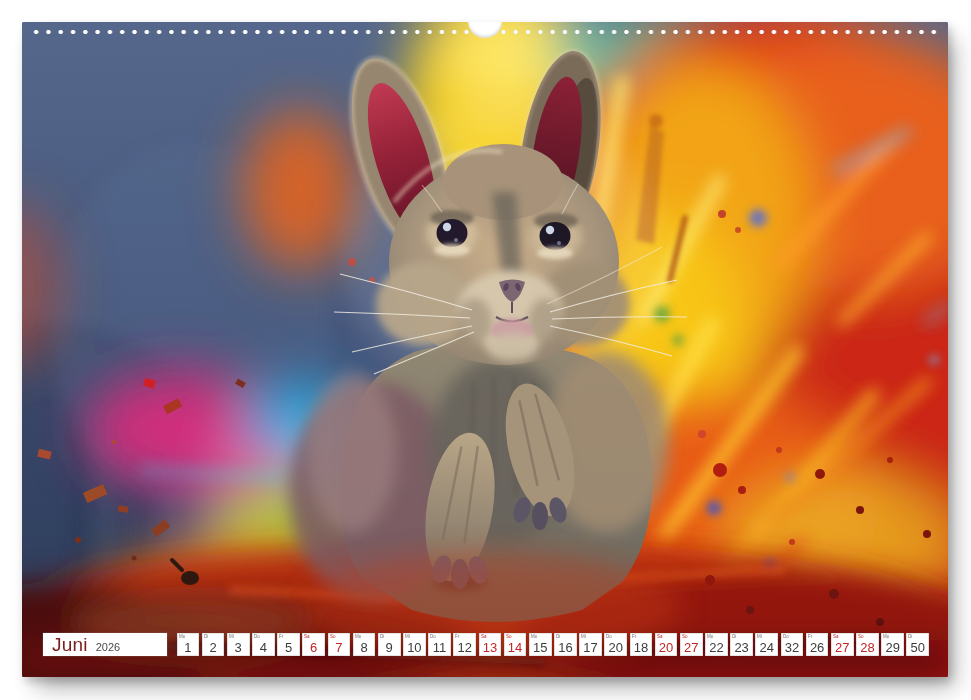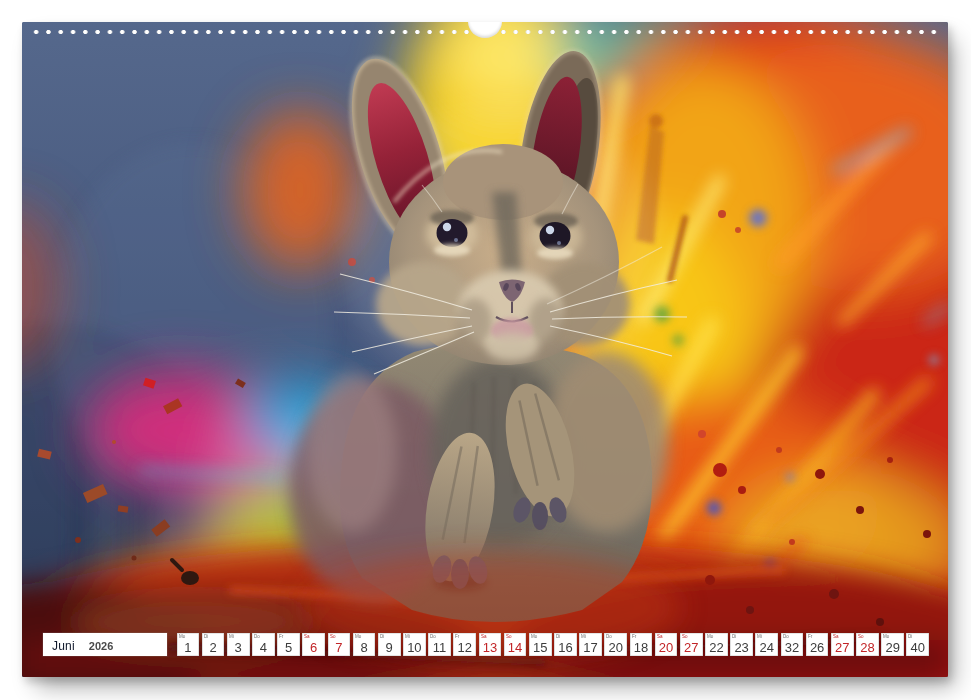--- a/index.html
+++ b/index.html
@@ -29,22 +29,22 @@
   
   .strip{
     position:absolute;left:21px;right:19px;bottom:21px;height:23px;z-index:5;
     display:flex;gap:2.5px;
   }
   .month-box{
     width:124px;flex:0 0 124px;background:#ffffff;height:23px;line-height:23px;
     padding-left:9px;box-sizing:border-box;margin-right:7px;white-space:nowrap;
     box-shadow:0 0 0 .5px rgba(140,140,140,.35);
   }
-  .month-name{font-size:12px;color:#0f172a;letter-spacing:.2px;}
-  .month-year{font-size:11px;color:#4a4a4a;margin-left:14px;font-weight:bold;}
+  .month-name{font-size:19px;color:#7f1d1d;letter-spacing:.2px;}
+  .month-year{font-size:11px;color:#4a4a4a;margin-left:8px;}
   .day-cell{
     flex:1 1 0;background:#ffffff;position:relative;height:23px;
     box-shadow:inset 0 0 0 .6px rgba(140,140,140,.45);
   }
   .day-cell .dow{
     position:absolute;top:1px;left:2px;font-size:6px;line-height:6px;
     transform:scale(.75);transform-origin:0 0;color:var(--wk,#6e6e6e);
   }
   .day-cell .num{
     position:absolute;bottom:2px;left:0;right:0;text-align:center;
@@ -439,17 +439,17 @@
       <div class="day-cell weekend">
         <span class="dow">So</span>
         <span class="num">28</span>
       </div>
       <div class="day-cell">
         <span class="dow">Mo</span>
         <span class="num">29</span>
       </div>
       <div class="day-cell">
         <span class="dow">Di</span>
-        <span class="num">40</span>
+        <span class="num">50</span>
       </div>
     </div>
 
 </div>
 
 </body></html>

